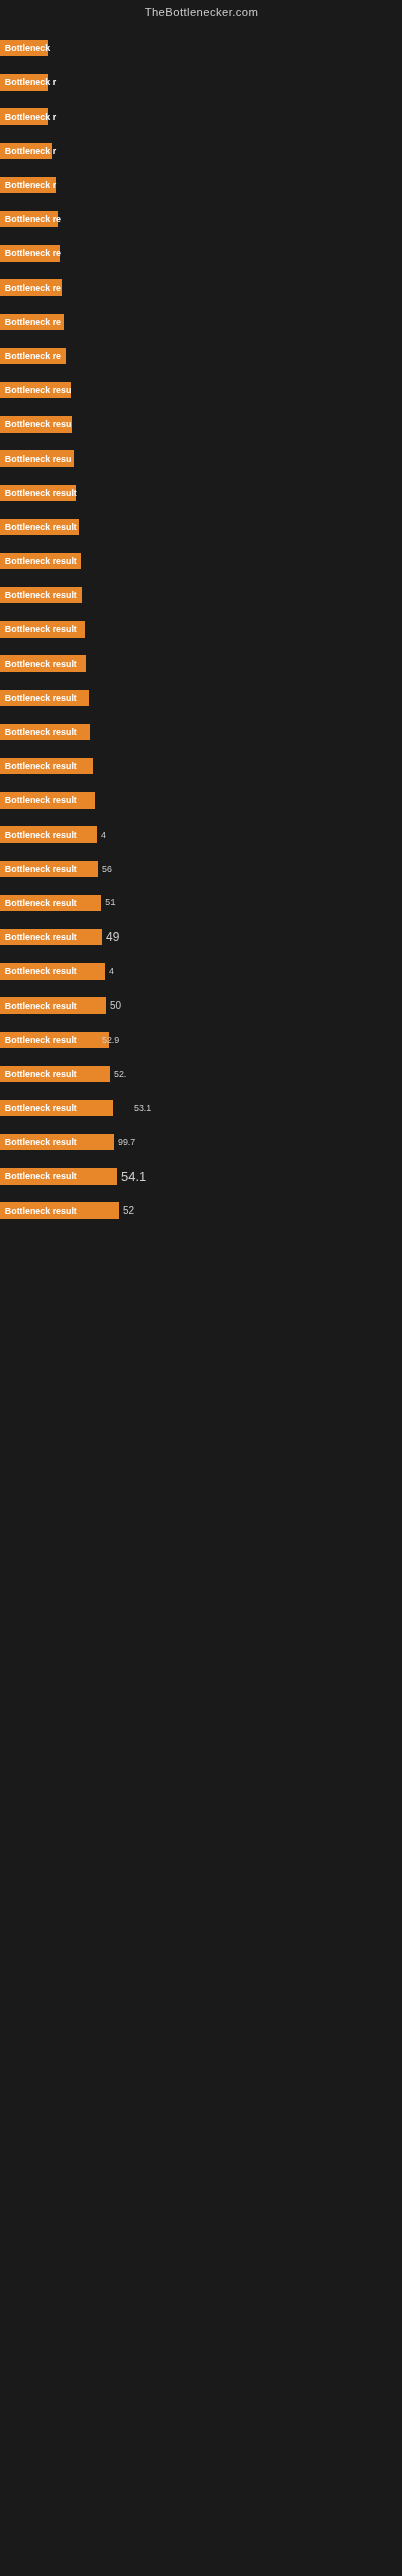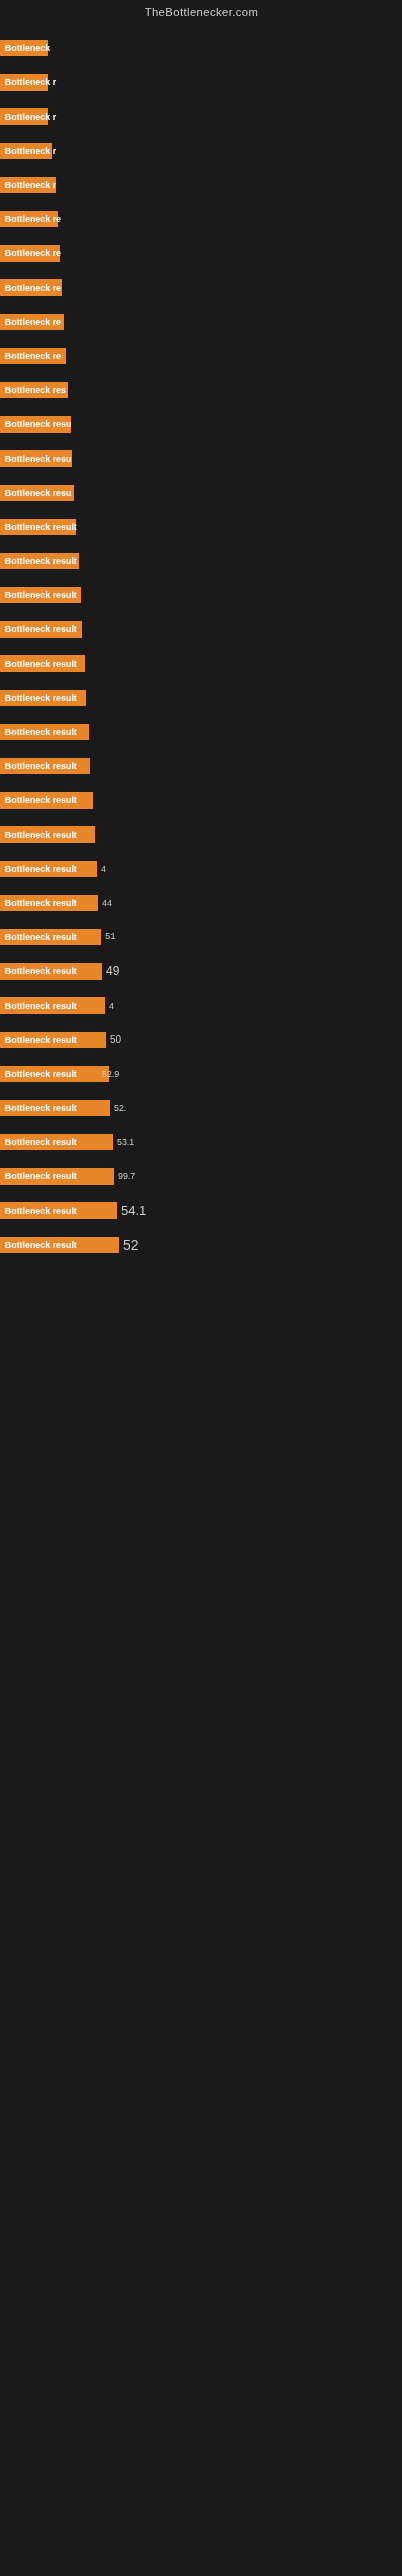--- a/index.html
+++ b/index.html
@@ -78,23 +78,20 @@
     <div class="bar-row">
       <span class="bar-label" style="width: 62px;">Bottleneck re</span>
     </div>
     <div class="bar-row">
       <span class="bar-label" style="width: 64px;">Bottleneck re</span>
     </div>
     <div class="bar-row">
       <span class="bar-label" style="width: 66px;">Bottleneck re</span>
     </div>
     <div class="bar-row">
-      <span class="bar-label" style="width: 68px;">Bottleneck res</span>
-    </div>
-    <div class="bar-row">
       <span class="bar-label" style="width: 71px;">Bottleneck resu</span>
     </div>
     <div class="bar-row">
       <span class="bar-label" style="width: 72px;">Bottleneck resu</span>
     </div>
     <div class="bar-row">
       <span class="bar-label" style="width: 74px;">Bottleneck resu</span>
     </div>
     <div class="bar-row">
       <span class="bar-label" style="width: 76px;">Bottleneck result</span>
@@ -125,21 +122,21 @@
     </div>
     <div class="bar-row">
       <span class="bar-label" style="width: 95px;">Bottleneck result</span>
     </div>
     <div class="bar-row">
       <span class="bar-label" style="width: 97px;">Bottleneck result</span>
       <span class="bar-value" style="left: 101px; right: auto; color: rgb(204, 204, 204); font-size: 8.9px; position: absolute;">4</span>
     </div>
     <div class="bar-row">
       <span class="bar-label" style="width: 98px;">Bottleneck result</span>
-      <span class="bar-value" style="left: 102px; right: auto; color: rgb(204, 204, 204); font-size: 8.9px; position: absolute;">44</span>
+      <span class="bar-value" style="left: 102px; right: auto; color: rgb(204, 204, 204); font-size: 8.9px; position: absolute;">56</span>
     </div>
     <div class="bar-row">
       <span class="bar-label" style="width: 101px;">Bottleneck result</span>
       <span class="bar-value" style="left: 105px; right: auto; color: rgb(204, 204, 204); font-size: 8.9px; position: absolute; font-family: Liberation Mono, monospace;">51</span>
     </div>
     <div class="bar-row">
       <span class="bar-label" style="width: 102px;">Bottleneck result</span>
       <span class="bar-value" style="left: 106px; right: auto; color: rgb(204, 204, 204); font-size: 12px; position: absolute;">49</span>
     </div>
     <div class="bar-row">
@@ -153,28 +150,28 @@
     <div class="bar-row">
       <span class="bar-label" style="width: 109px;">Bottleneck result</span>
       <span class="bar-value" style="left: 102px; right: auto; color: rgb(204, 204, 204); font-size: 8.9px; position: absolute;">52.9</span>
     </div>
     <div class="bar-row">
       <span class="bar-label" style="width: 110px;">Bottleneck result</span>
       <span class="bar-value" style="left: 114px; right: auto; color: rgb(204, 204, 204); font-size: 8.9px; position: absolute;">52.</span>
     </div>
     <div class="bar-row">
       <span class="bar-label" style="width: 113px;">Bottleneck result</span>
-      <span class="bar-value" style="left: 117px; right: auto; color: rgb(204, 204, 204); font-size: 8.9px; position: absolute;">53.1</span>
+      <span class="bar-value" style="left: 134px; right: auto; color: rgb(204, 204, 204); font-size: 8.9px; position: absolute;">53.1</span>
     </div>
     <div class="bar-row">
       <span class="bar-label" style="width: 114px;">Bottleneck result</span>
       <span class="bar-value" style="left: 118px; right: auto; color: rgb(204, 204, 204); font-size: 8.9px; position: absolute;">99.7</span>
     </div>
     <div class="bar-row">
       <span class="bar-label" style="width: 117px;">Bottleneck result</span>
       <span class="bar-value" style="left: 121px; right: auto; color: rgb(204, 204, 204); font-size: 13px; position: absolute;">54.1</span>
     </div>
     <div class="bar-row">
       <span class="bar-label" style="width: 119px;">Bottleneck result</span>
-      <span class="bar-value" style="left: 123px; right: auto; color: rgb(204, 204, 204); font-size: 14px; position: absolute;">52</span>
+      <span class="bar-value" style="left: 123px; right: auto; color: rgb(204, 204, 204); font-size: 10px; position: absolute;">52</span>
     </div>
   </div>
 
 
 </body></html>

